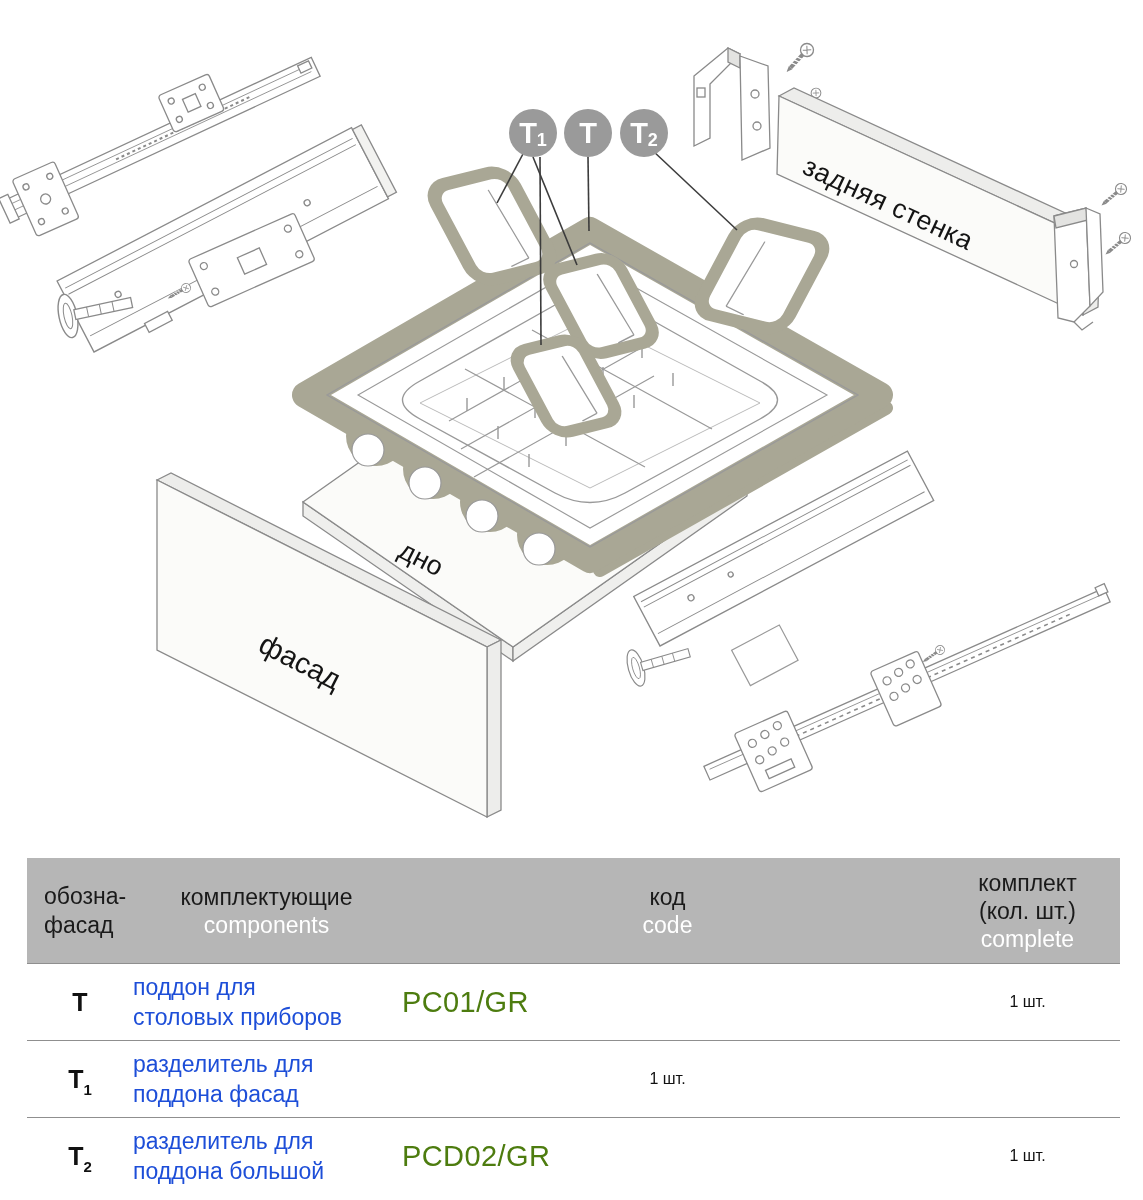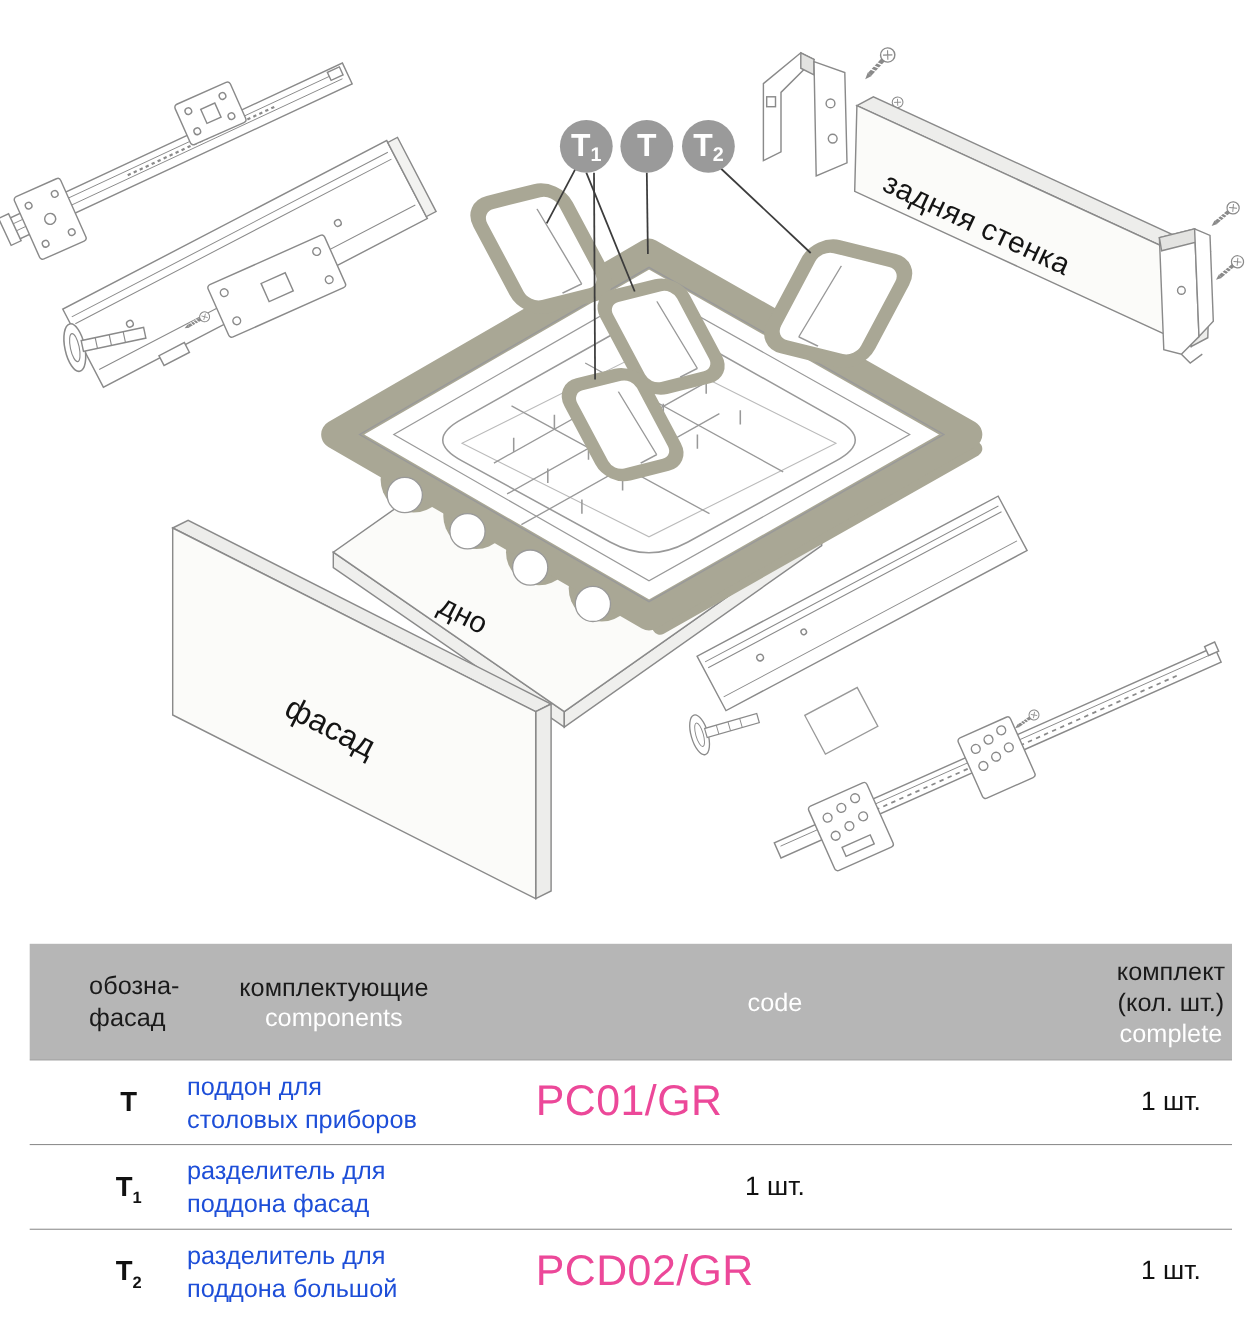--- a/index.html
+++ b/index.html
@@ -10,31 +10,31 @@
          color:#fff;display:flex;align-items:center;justify-content:center;
          font-weight:bold;font-size:29px;line-height:1;}
   .badge .bsub{font-size:18px;margin-top:14px;}
   .dlabel{position:absolute;color:#141414;white-space:nowrap;}
   #lbl-back{left:888px;top:204px;font-size:27px;letter-spacing:.5px;
             transform:translate(-50%,-50%) rotate(25deg);}
   #lbl-front{left:300px;top:662px;font-size:29px;transform:translate(-50%,-50%) rotate(27deg);}
   #lbl-bottom{left:421px;top:559px;font-size:27px;transform:translate(-50%,-50%) rotate(27deg);}
 
   .tbl{position:absolute;left:27px;top:858px;width:1093px;color:#1d1d1d;}
-  .tgrid{display:grid;grid-template-columns:106px 267px 535px 185px;align-items:center;padding-left:37px;}
+  .tgrid{display:grid;grid-template-columns:106px 267px 535px 185px;align-items:center;}
   .thead{height:105px;background:#b6b6b6;}
   .trow{height:76px;border-top:1px solid #8f8f8f;}
   .h1{padding-left:17px;font-size:23px;line-height:29px;color:#1a1a1a;}
   .hc{text-align:center;font-size:23px;line-height:28px;color:#1a1a1a;}
   .hc .en{color:#ffffff;}
   .des{text-align:center;font-weight:bold;font-size:25px;color:#111;}
   .des .sub{font-size:15px;font-weight:bold;position:relative;top:7px;}
   .nm{font-size:23px;line-height:30px;color:#1d4ed8;}
-  .cd{font-size:39px;color:#ec4899;padding-left:2px;letter-spacing:.4px;margin-left:48px;}
-  .qt{text-align:center;font-size:24px;color:#111;}
+  .cd{font-size:29px;color:#4d7c0f;padding-left:2px;letter-spacing:.4px;}
+  .qt{text-align:center;font-size:16px;color:#111;}
 </style>
 </head>
 <body>
 
 <div id="stage">
 
 <svg id="diagram-svg" width="1143" height="850" viewBox="0 0 1143 850">
   <defs>
     <g id="screw">
       <circle cx="0" cy="0" r="6.5" fill="#fff" stroke="#8a8a8a" stroke-width="1.3"></circle>
@@ -243,20 +243,21 @@
   <div class="tgrid thead">
     <div class="h1">
       <div>обозна-</div>
       <div>фасад</div>
     </div>
     <div class="hc">
       <div class="ru">комплектующие</div>
       <div class="en">components</div>
     </div>
     <div class="hc">
+      <div class="ru">код</div>
       <div class="en">code</div>
     </div>
     <div class="hc">
       <div class="ru">комплект</div>
       <div class="ru">(кол. шт.)</div>
       <div class="en">complete</div>
     </div>
   </div>
 
   <div class="tgrid trow">

